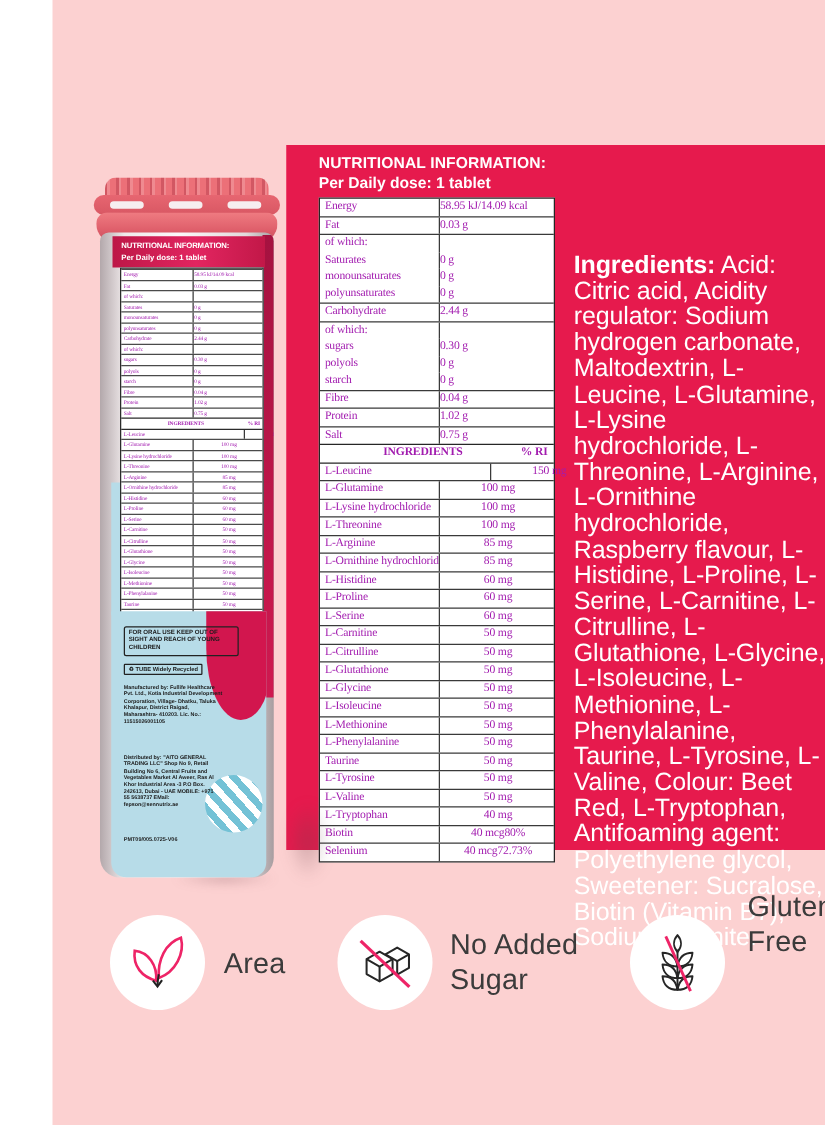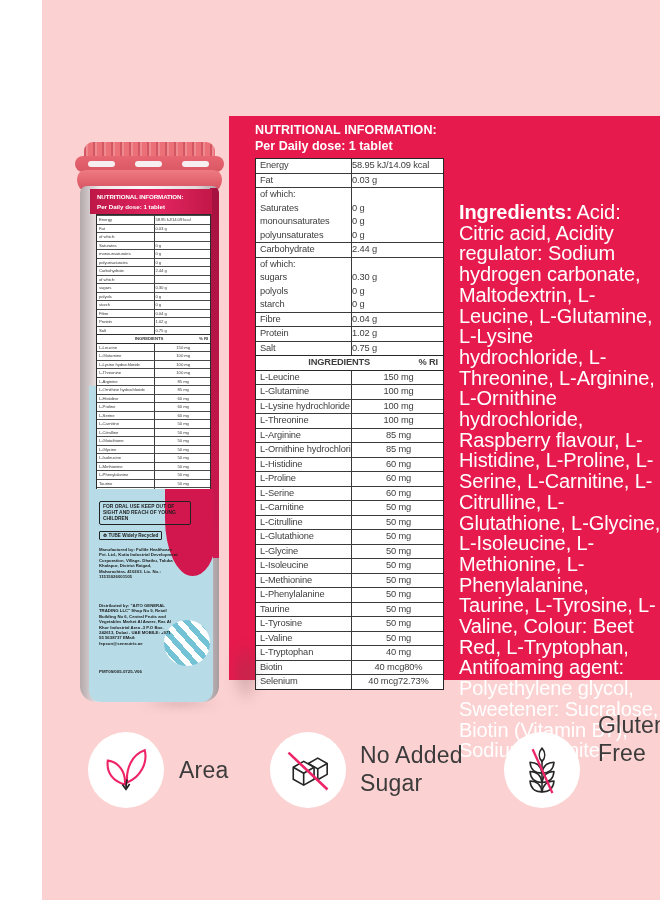--- a/index.html
+++ b/index.html
@@ -5,32 +5,32 @@
   html,body{margin:0;padding:0;}
   body{font-family:"Liberation Sans", sans-serif;}
   .stage{position:relative;width:660px;height:900px;background:#fcd1d1;overflow:hidden;margin-left:42px;}
 
   
   .panel{position:absolute;left:187px;top:116px;width:443px;height:564px;background:#e61a4d;}
   .panel-title{position:absolute;left:26px;top:7px;color:#fff;font-weight:bold;font-size:12.5px;letter-spacing:.1px;}
   .panel-subtitle{position:absolute;left:26px;top:23px;color:#fff;font-weight:bold;font-size:12.5px;}
 
   
-  .ntable{position:absolute;background:#fff;color:#404040;}
+  .ntable{position:absolute;background:#fff;color:#a21caf;font-family:Liberation Serif, serif;}
   .nutri{left:26px;top:42px;width:187px;border:1.6px solid #262626;}
   .tr{display:grid;grid-template-columns:50.8% 49.2%;border-top:1px solid #3a3a3a;}
   .tr.noline{border-top:none;}
   .nutri .tr{height:13.5px;font-size:9.3px;line-height:13.3px;letter-spacing:-0.15px;}
   .tl{padding-left:4px;overflow:hidden;white-space:nowrap;}
   .tv{border-left:1px solid #3a3a3a;overflow:hidden;white-space:nowrap;}
   .tv.c{}
   .tv.lr{display:flex;justify-content:center;padding:0 5px 0 7px;}
   .tr.head{grid-template-columns:1fr auto;font-weight:bold;border-top:1.6px solid #262626;border-bottom:1.6px solid #262626;text-align:center;}
   .tr.head .tv{border-left:none;padding-right:5px;}
-  .tr.head + .tr{border-top:none;}
+  .tr.head + .tr{border-top:none;gap:41px;}
 
   
   .ing-par{position:absolute;left:230px;top:86px;width:202px;color:#fff;font-size:20px;line-height:20.7px;letter-spacing:-0.1px;}
   .ing-par b{font-weight:bold;}
 
   
   .tube{position:absolute;left:33px;top:142px;width:149px;height:566px;}
   .cap-top{position:absolute;left:9px;top:0;width:131px;height:17px;border-radius:9px 9px 3px 3px;
     background:#ec7078;
     background-image:repeating-linear-gradient(90deg, rgba(150,30,50,.30) 0 2px, rgba(255,255,255,.18) 2px 4px, transparent 4px 9px);}

